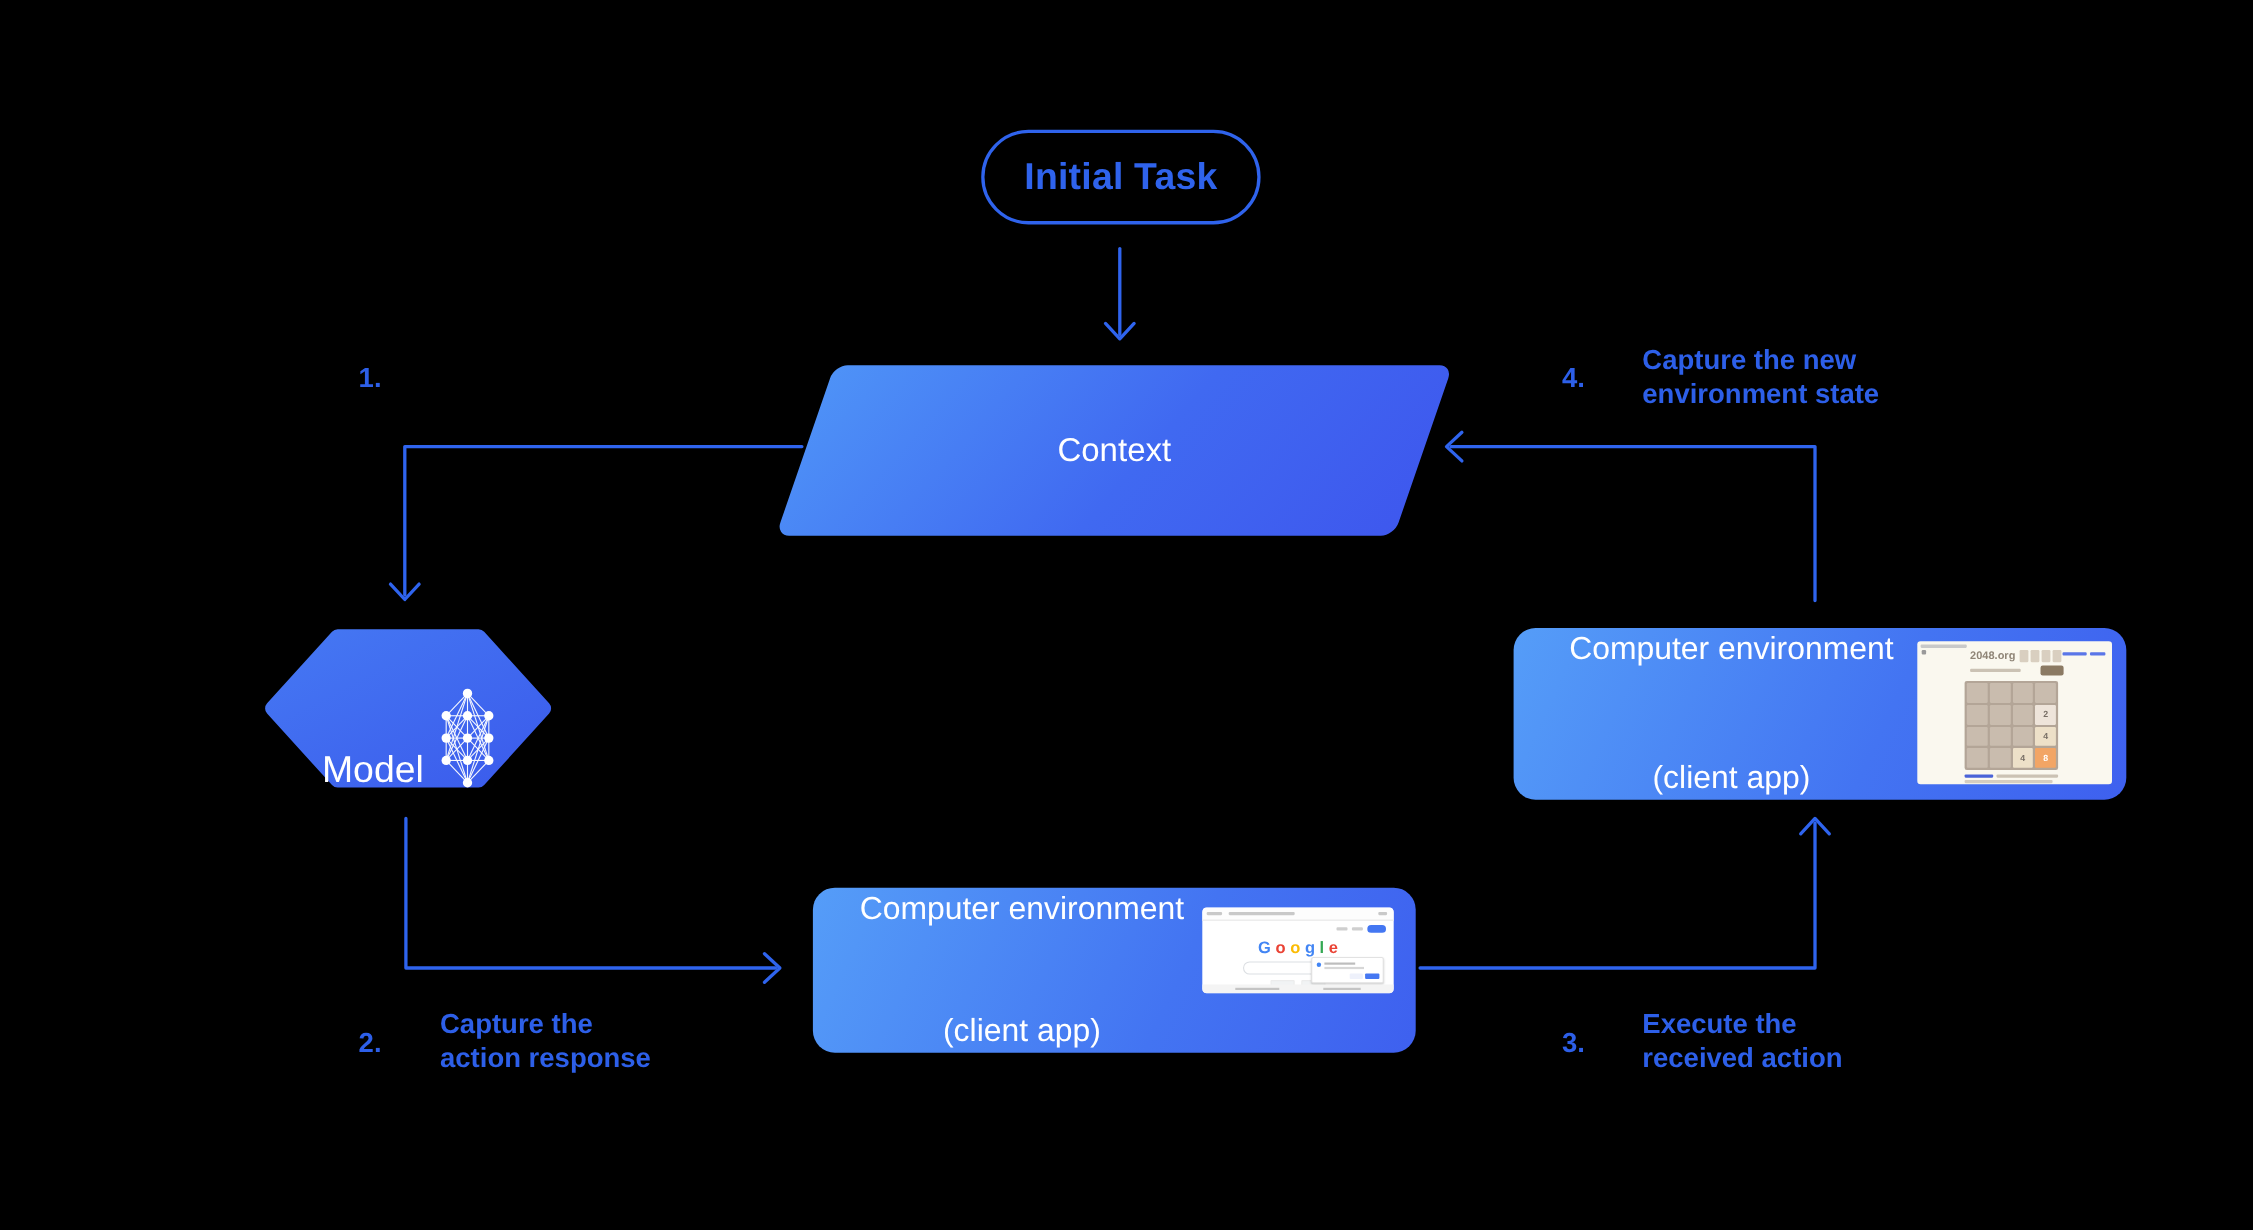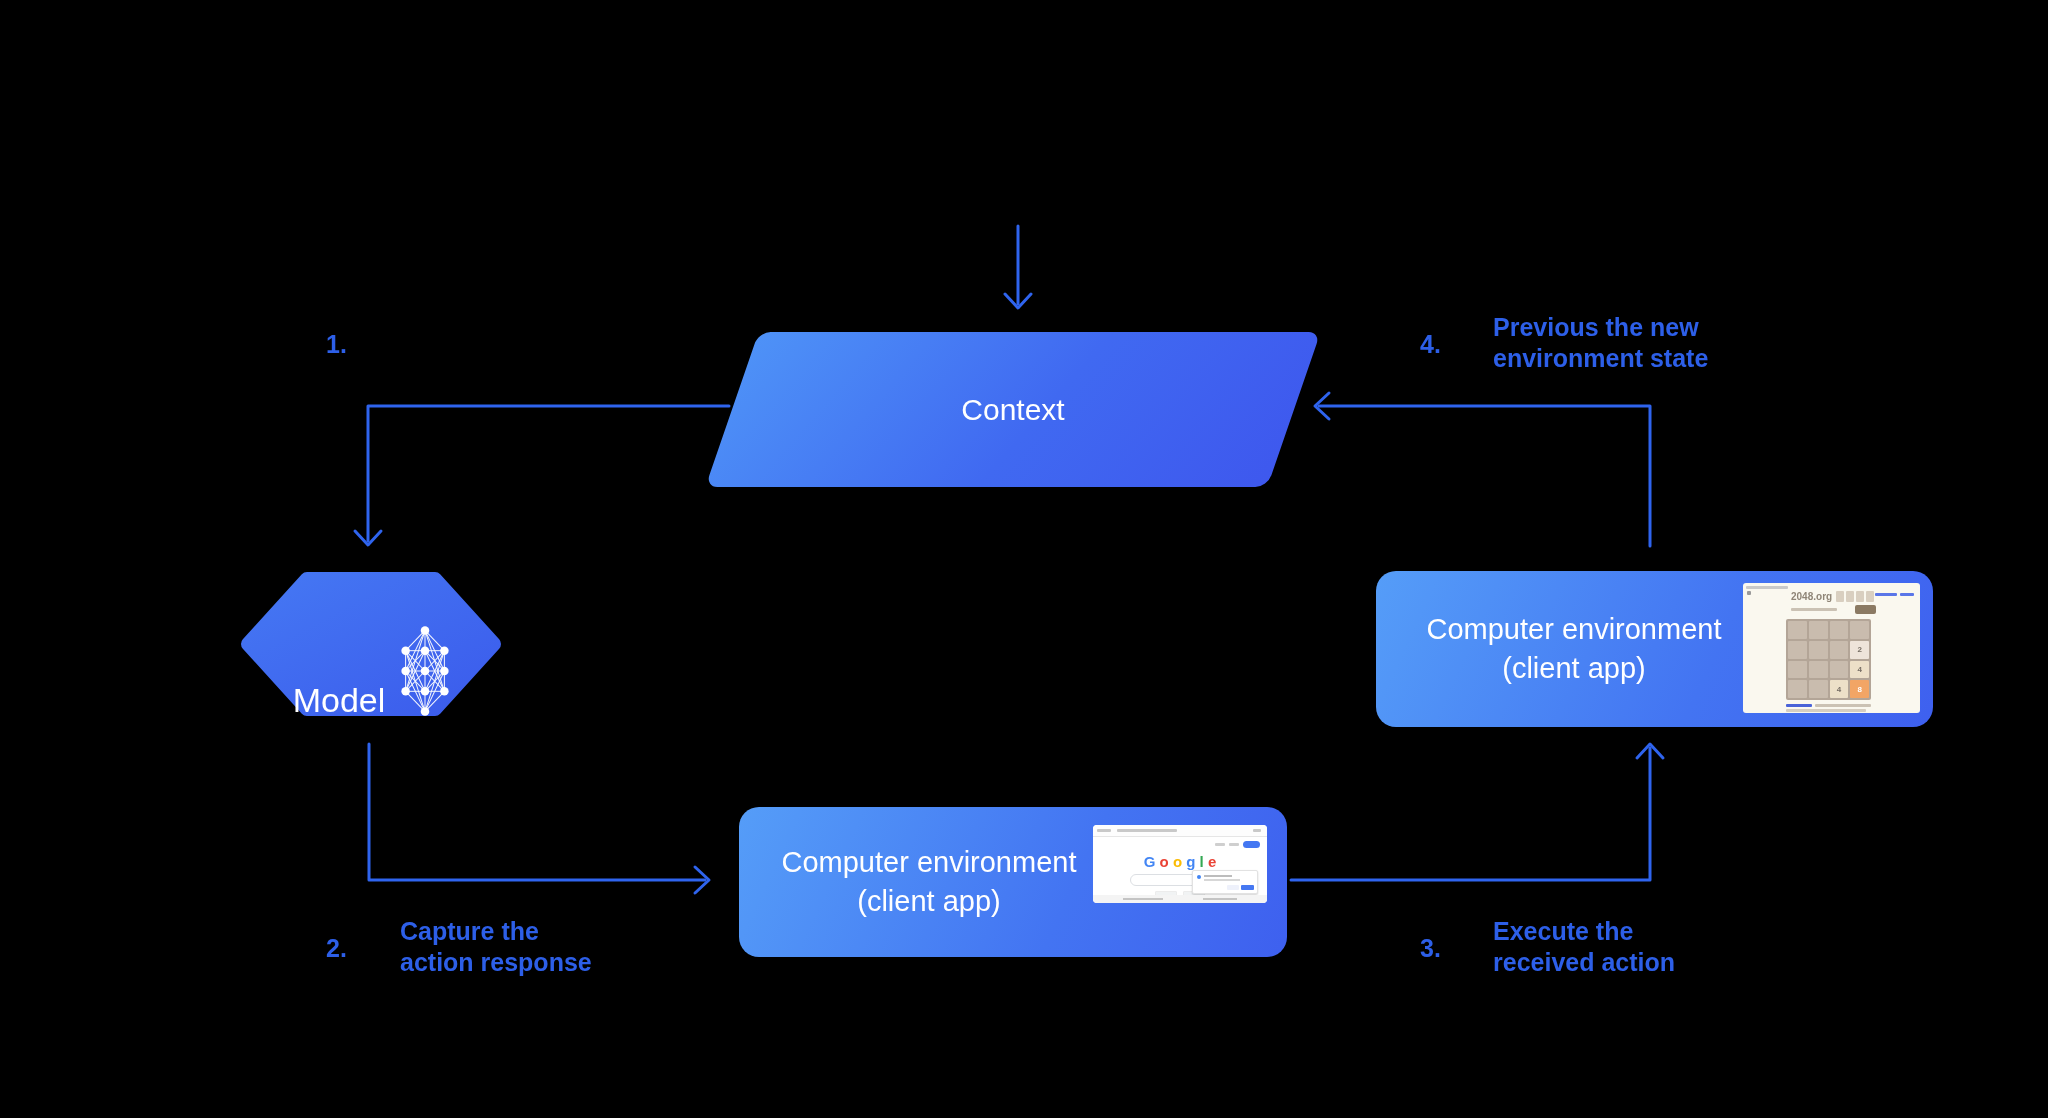--- a/index.html
+++ b/index.html
@@ -31,21 +31,21 @@
   .hex-wrap{position:absolute;left:240px;top:568px;width:262px;height:152px;z-index:2;}
   .hex-svg{position:absolute;left:0;top:0;}
   .hex-content{position:absolute;inset:0;display:flex;align-items:flex-end;justify-content:center;gap:16px;}
   .hex-content .model-label{color:#fff;font-size:34px;}
 
   
   .env-box{position:absolute;z-index:2;border-radius:20px;
         background:linear-gradient(115deg,#559DF8 0%,#4374F2 60%,#3E60EF 100%);}
   .env-bottom{left:739px;top:807px;width:548px;height:150px;}
   .env-right{left:1376px;top:571px;width:557px;height:156px;}
-  .env-text{position:absolute;left:0;top:0;bottom:0;display:flex;flex-direction:column;justify-content:center;
+  .env-text{position:absolute;left:0;top:0;bottom:0;display:flex;flex-direction:column;justify-content:space-between;
         text-align:center;color:#fff;font-size:29px;line-height:39px;}
   .env-bottom .env-text{width:380px;}
   .env-right .env-text{width:368px;margin-left:14px;}
 
   
   .thumb-google{position:absolute;right:20px;top:18px;width:174px;height:78px;background:#fff;border-radius:4px;overflow:hidden;}
   .g-chrome{position:relative;height:11px;border-bottom:1px solid #e6e6e6;background:#fdfdfd;}
   .g-chrome .dash{position:absolute;top:4px;height:3px;background:#c9c9c9;border-radius:1px;}
   .g-signin{position:absolute;top:16px;right:7px;display:flex;gap:4px;align-items:center;}
   .g-signin .dash{width:10px;height:3px;background:#cfcfcf;border-radius:1px;}
@@ -104,20 +104,23 @@
     <path d="M369 744 L369 880 L705 880"></path>
     <path d="M695 867 L709 880 L695 893"></path>
 
     <path d="M1291 880 L1650 880 L1650 748"></path>
     <path d="M1637 758 L1650 744 L1663 758"></path>
 
     <path d="M1650 546 L1650 406 L1319 406"></path>
     <path d="M1329 393 L1315 406 L1329 419"></path>
   </svg>
 
+  <div class="pill">
+    <span>Initial Task</span>
+  </div>
 
   <div class="para-wrap">
     <div class="para-shape"></div>
     <div class="para-text">
       <span>Context</span>
     </div>
   </div>
 
   <div class="step-num" style="left:326px;top:330px;">1.</div>
 
@@ -128,21 +131,21 @@
   </div>
 
   <div class="step-num" style="left:1420px;top:934px;">3.</div>
   <div class="step-label" style="left:1493px;top:916px;">
     <div>Execute the</div>
     <div>received action</div>
   </div>
 
   <div class="step-num" style="left:1420px;top:330px;">4.</div>
   <div class="step-label" style="left:1493px;top:312px;">
-    <div>Previous the new</div>
+    <div>Capture the new</div>
     <div>environment state</div>
   </div>
 
   <div class="hex-wrap">
     <svg class="hex-svg" width="262" height="152" viewBox="0 0 262 152">
       <defs>
         <linearGradient id="hexg" x1="0" y1="0" x2="1" y2="1">
           <stop offset="0" stop-color="#4578F3"></stop>
           <stop offset="1" stop-color="#3B5BEC"></stop>
         </linearGradient>

